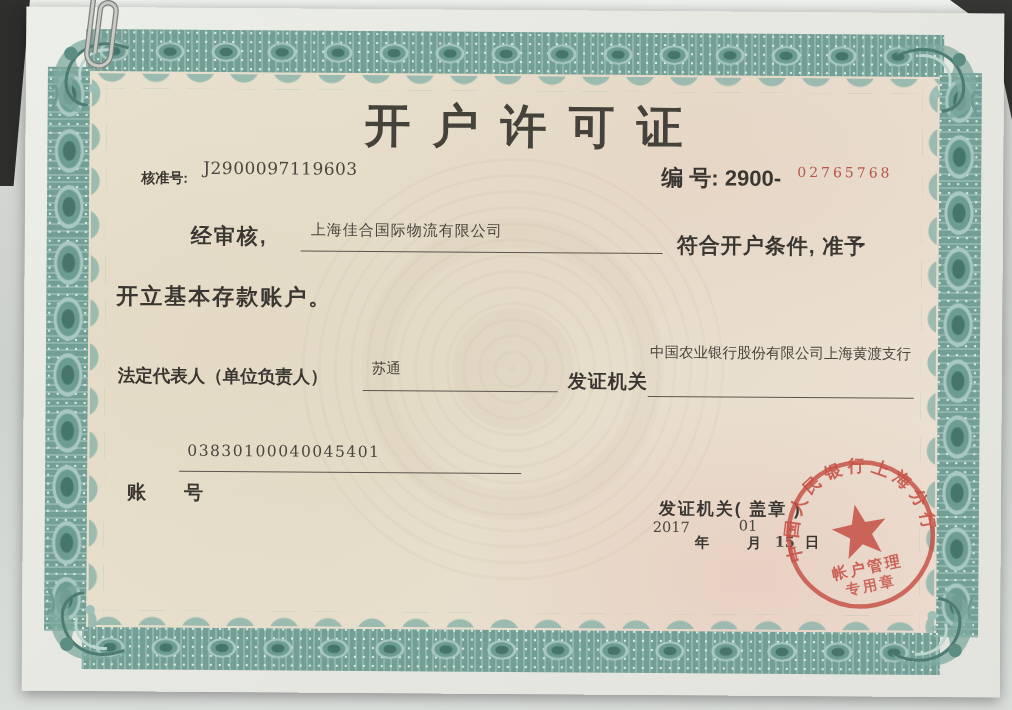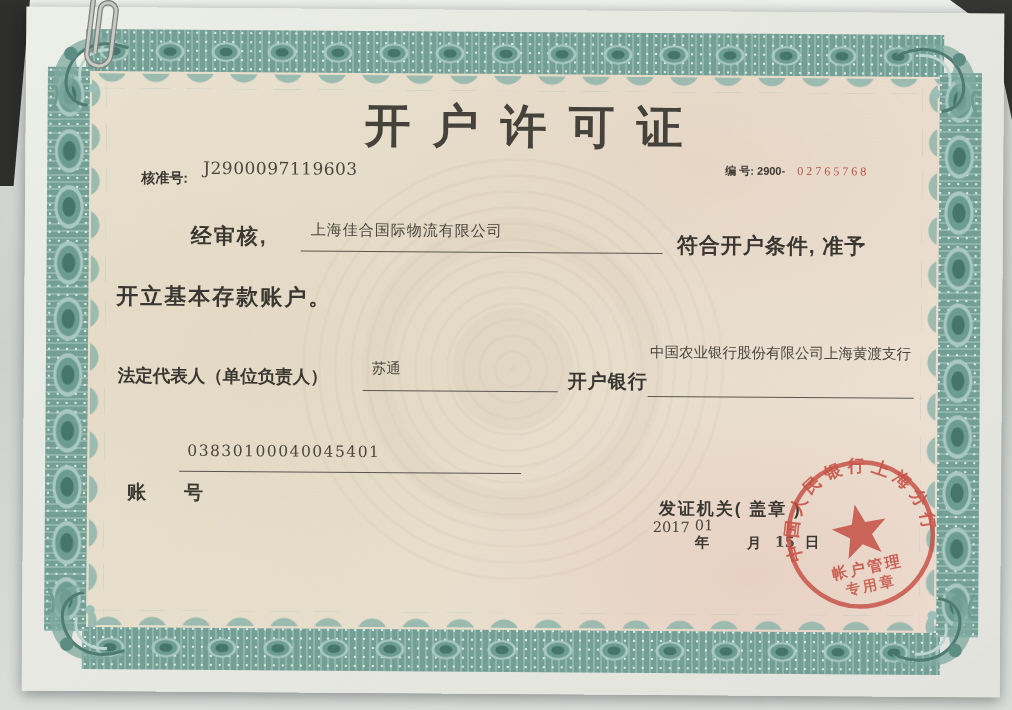--- a/index.html
+++ b/index.html
@@ -137,45 +137,45 @@
       <path d="M72 30 C50 28 36 44 40 62" fill="none" stroke="#bcd6cf" stroke-width="3"></path>
       <circle cx="30" cy="34" r="7" fill="#5d8c82"></circle>
         <circle cx="54" cy="70" r="5" fill="#9cc0b7"></circle>
       <path d="M10 70 C18 62 18 82 10 92" fill="none" stroke="#6d9c92" stroke-width="3"></path>
     </svg>
 
     <div class="title">开户许可证</div>
 
     <div class="abs lbl" style="left:116px;top:162px;font-size:14px;">核准号:</div>
     <div class="abs val" style="left:178px;top:150px;font-size:17px;letter-spacing:.5px;">J2900097119603</div>
-    <div class="abs lbl" style="left:700px;top:152px;font-size:11px;">编 号: 2900-</div>
-    <div class="abs val red-num" style="left:772px;top:152px;font-size:12px;font-family:Liberation Serif, serif;">02765768</div>
+    <div class="abs lbl" style="left:636px;top:152px;font-size:22px;">编 号: 2900-</div>
+    <div class="abs val red-num" style="left:772px;top:152px;font-size:14px;">02765768</div>
 
     <div class="abs lbl" style="left:166px;top:214px;font-size:21px;letter-spacing:2px;">经审核,</div>
     <div class="abs val" style="left:286px;top:212px;font-size:15px;letter-spacing:1px;">上海佳合国际物流有限公司</div>
     <div class="uline" style="left:276px;top:212px;width:362px;height:30px;"></div>
     <div class="abs lbl" style="left:652px;top:220px;font-size:21px;letter-spacing:1px;">符合开户条件, 准予</div>
     <div class="abs lbl" style="left:92px;top:274px;font-size:22px;letter-spacing:2px;">开立基本存款账户。</div>
 
     <div class="abs lbl" style="left:94px;top:356px;font-size:17.5px;">法定代表人（单位负责人）</div>
     <div class="abs val" style="left:348px;top:350px;font-size:14.5px;">苏通</div>
     <div class="uline" style="left:339px;top:350px;width:195px;height:31px;"></div>
 
-    <div class="abs lbl" style="left:544px;top:358px;font-size:19px;letter-spacing:1px;">开户银行</div>
+    <div class="abs lbl" style="left:544px;top:358px;font-size:19px;letter-spacing:1px;">发证机关</div>
     <div class="abs val bankval" style="left:626px;top:330px;width:278px;font-size:14.5px;">中国农业银行股份有限公司上海黄渡支行</div>
     <div class="uline" style="left:624px;top:354px;width:266px;height:31px;"></div>
 
     <div class="abs lbl pre" style="left:104px;top:444px;font-size:19px;">账　　号</div>
     <div class="abs val" style="left:164px;top:434px;font-size:15.5px;letter-spacing:1.5px;">03830100040045401</div>
     <div class="uline" style="left:156px;top:434px;width:342px;height:29px;"></div>
 
     <div class="abs lbl" style="left:636px;top:486px;font-size:17px;letter-spacing:2px;text-align:right;">发证机关( 盖章 )</div>
     <div class="abs val" style="left:630px;top:508px;font-size:14.5px;">2017</div>
     <div class="abs lbl" style="left:672px;top:522px;font-size:14.5px;">年</div>
-    <div class="abs val" style="left:672px;top:506px;font-size:14.5px;">01</div>
+    <div class="abs val" style="left:716px;top:506px;font-size:14.5px;">01</div>
     <div class="abs lbl" style="left:724px;top:522px;font-size:14.5px;">月</div>
     <div class="abs val" style="left:752px;top:521px;font-size:14.5px;font-weight:bold;">15</div>
     <div class="abs lbl" style="left:782px;top:521px;font-size:14.5px;">日</div>
 
     <svg class="seal" viewBox="0 0 180 180">
       <circle cx="90" cy="90" r="80" fill="none" stroke="#c4493d" stroke-width="5" opacity=".85"></circle>
       <polygon points="90,56 97.6,77.5 120.4,78.1 102.4,92 108.8,113.9 90,101 71.2,113.9 77.6,92 59.6,78.1 82.4,77.5" fill="#c4493d" opacity=".88"></polygon>
       <path id="sealArc" d="M 26.6 119.6 A 70 70 0 1 1 153.4 119.6" fill="none"></path>
       <text font-size="19" fill="#c4493d" font-weight="bold" letter-spacing="6" opacity=".9">
         <textPath href="#sealArc" startOffset="50%" text-anchor="middle">中国人民银行上海分行</textPath>

